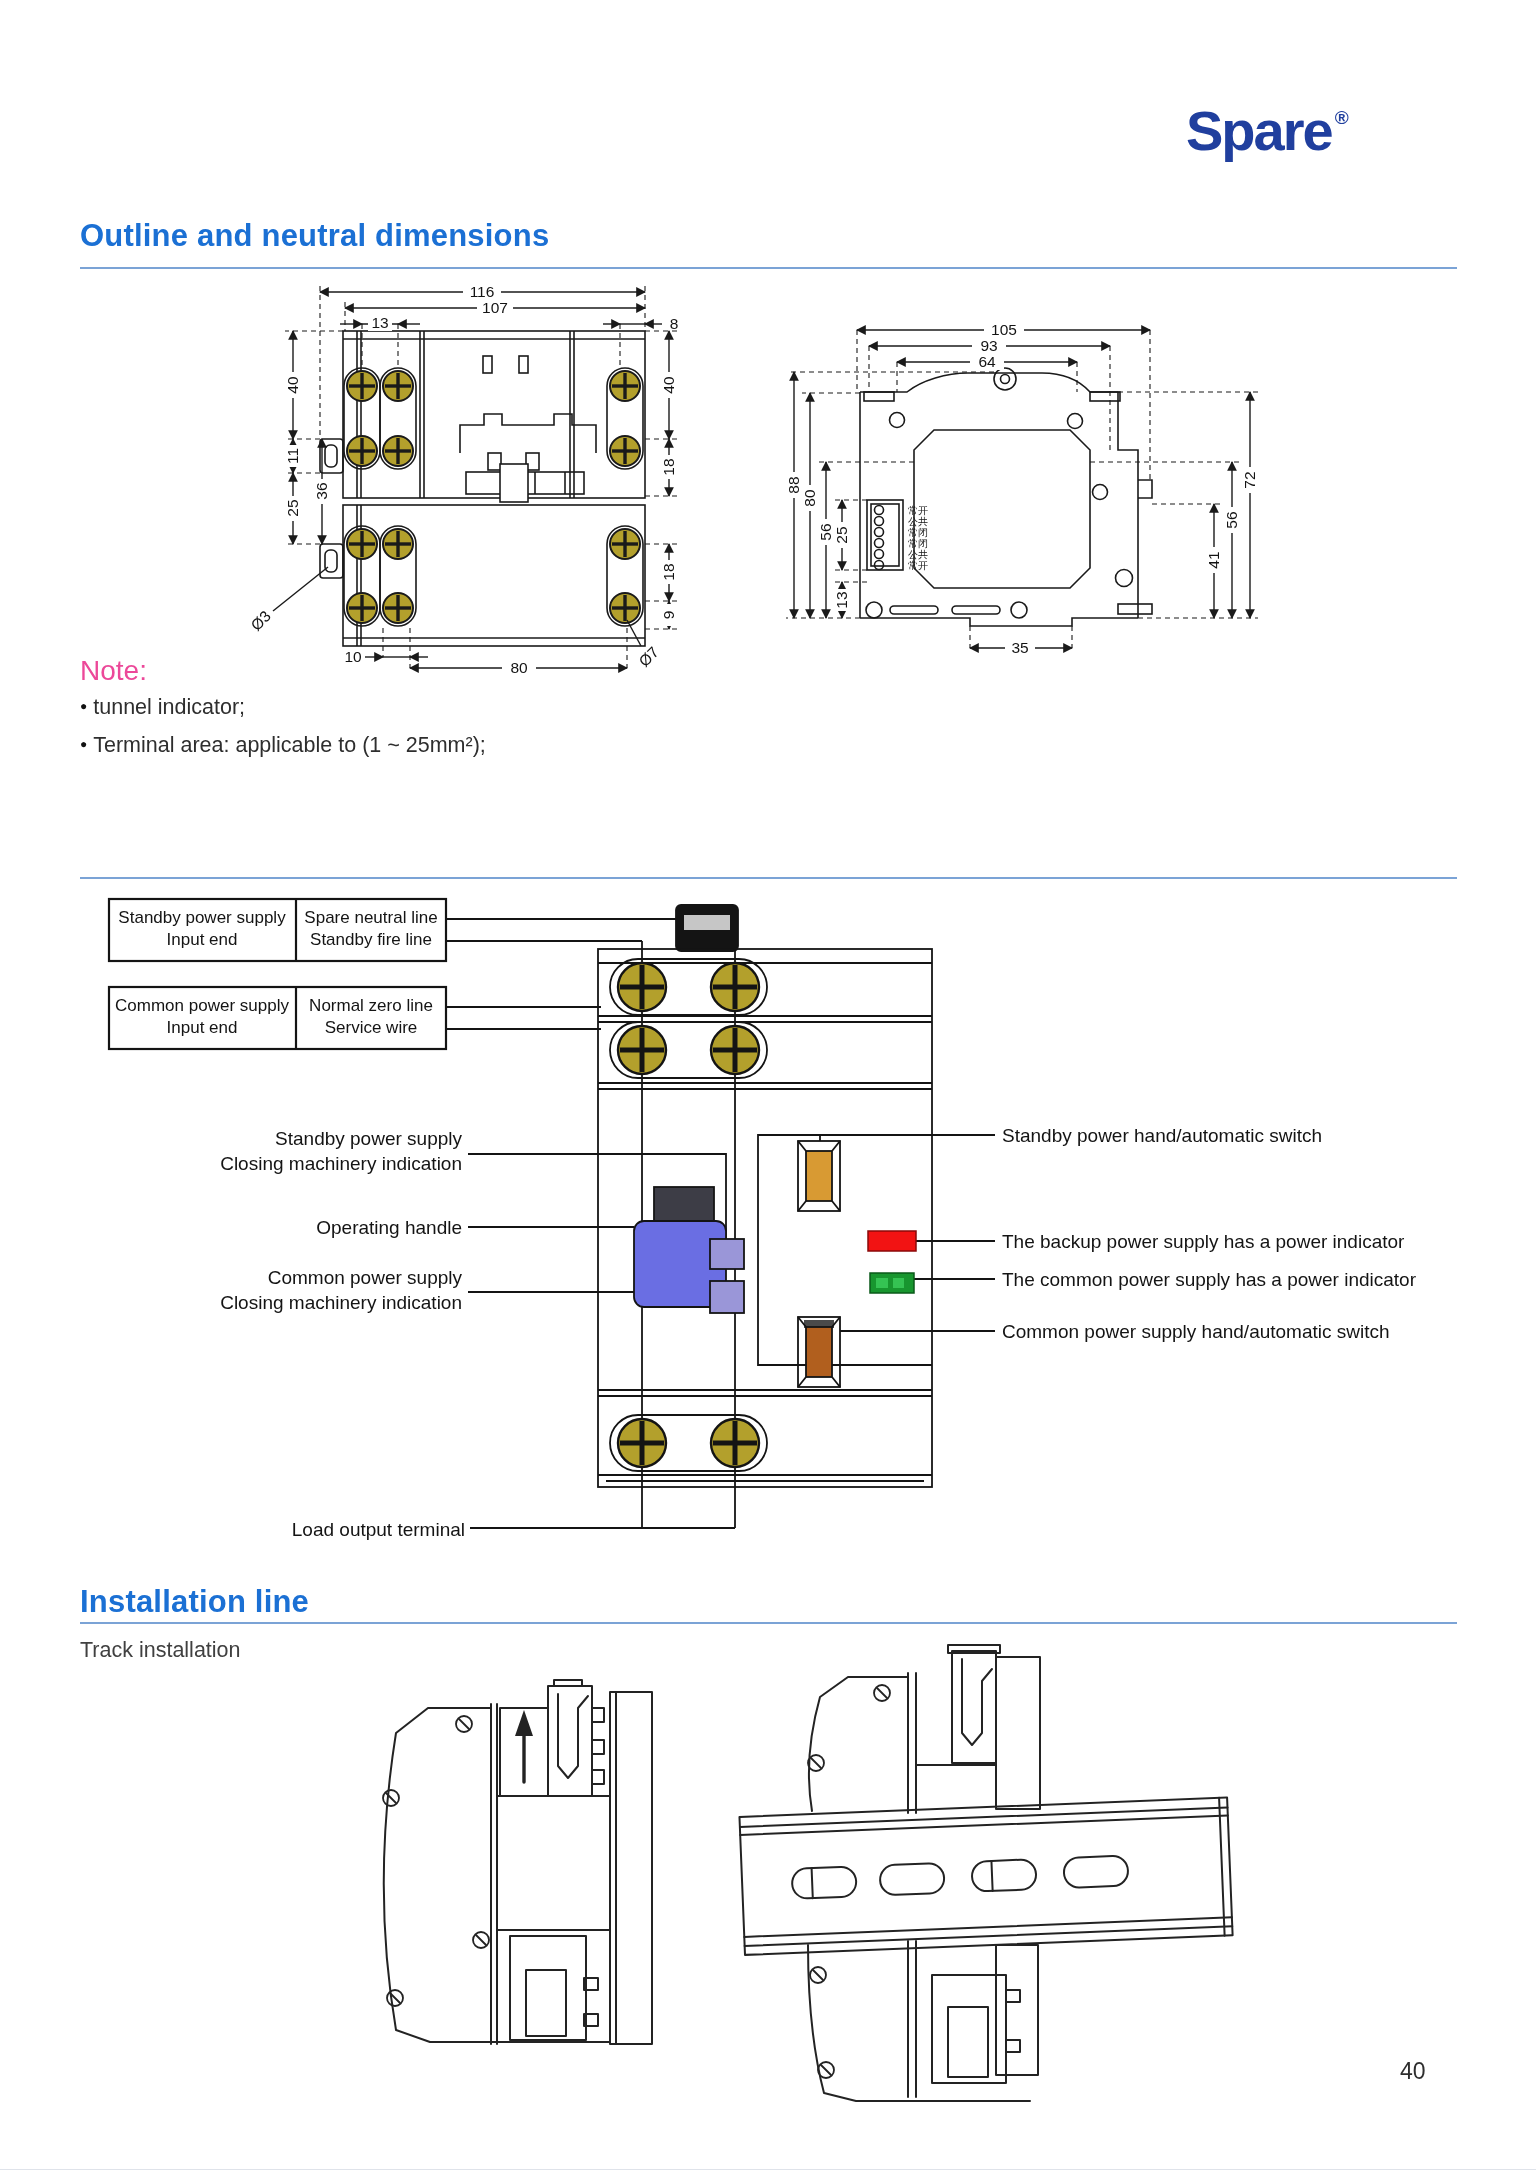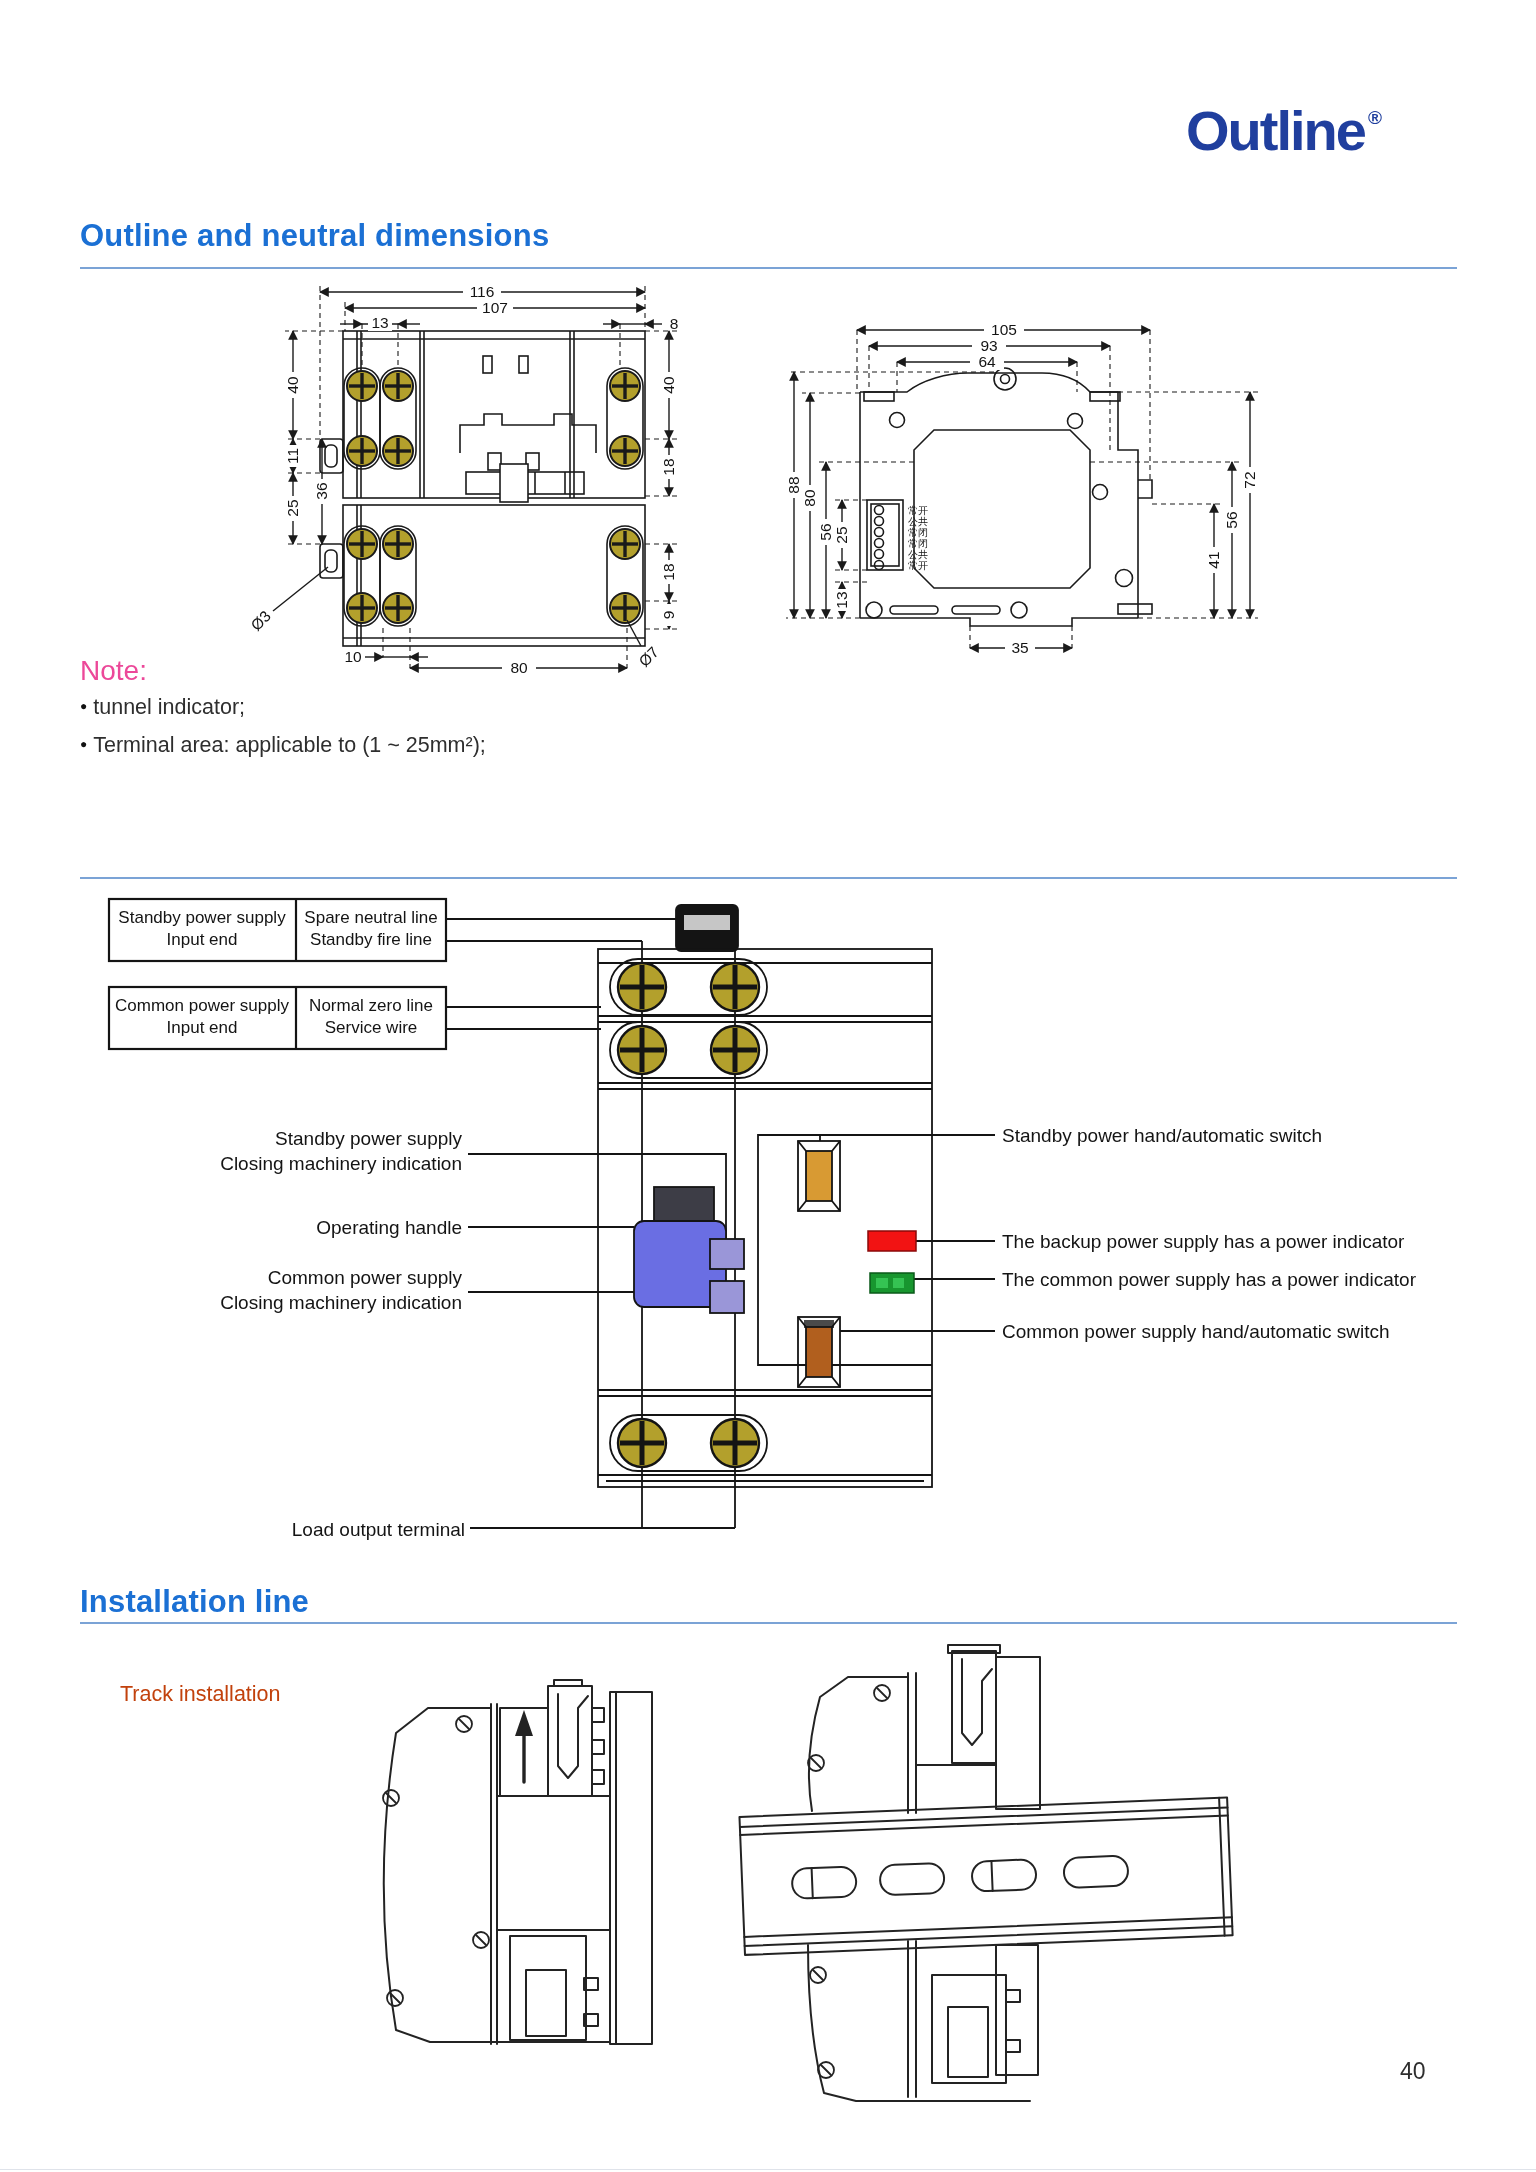--- a/index.html
+++ b/index.html
@@ -16,37 +16,37 @@
   }
   .logo .reg { font-size:19px; font-weight:bold; position:relative; top:-26px; left:3px; letter-spacing:0; }
   .section-title {
     position:absolute; left:80px; margin:0;
     font-size:31px; font-weight:bold; color:#1b70d4; letter-spacing:0.2px;
   }
   .rule { position:absolute; left:80px; width:1377px; height:2px; background:#7ba3d6; }
   .note-label { position:absolute; left:80px; font-size:28px; color:#ec4899; }
   .note-line { position:absolute; left:80px; font-size:21.5px; color:#2e2e2e; white-space:nowrap; }
   .note-line .bullet { font-size:12px; position:relative; top:-4px; margin-right:6px; color:#111; }
-  .track-label { position:absolute; left:80px; top:1682px; font-size:21.5px; color:#c2410c;margin-left:40px; }
+  .track-label { position:absolute; left:80px; top:1638px; font-size:21.5px; color:#404040; }
   .page-number { position:absolute; left:1400px; top:2058px; font-size:23px; color:#2e2e2e; }
   .page-edge { position:absolute; left:0; top:2169px; width:1536px; height:1px; background:#dfe3ea; }
 
   svg { overflow:visible; }
   svg text { font-family:"Liberation Sans", sans-serif; fill:#141414; stroke:none; }
   .dim  { font-size:15.5px; }
   .lbl  { font-size:19px; }
   .boxlbl { font-size:17px; }
   .cnlbl { font-size:10px; }
 </style>
 </head>
 <body>
 
 <div class="page">
 
-  <div class="logo"><span>Outline</span><span class="reg">®</span></div>
+  <div class="logo"><span>Spare</span><span class="reg">®</span></div>
 
   <h1 class="section-title" style="top:218px;">Outline and neutral dimensions</h1>
   <div class="rule" style="top:267px;"></div>
 
   <svg class="abs" style="left:183px; top:276px;" width="530" height="402" viewBox="0 0 530 402" stroke="#1a1a1a" fill="none" stroke-width="1.6">
     <defs>
       <marker id="aA" viewBox="0 0 10 10" refX="9" refY="5" markerWidth="9" markerHeight="7" orient="auto-start-reverse">
         <path d="M0,0 L10,5 L0,10 z" fill="#1a1a1a" stroke="none"></path>
       </marker>
     </defs>

